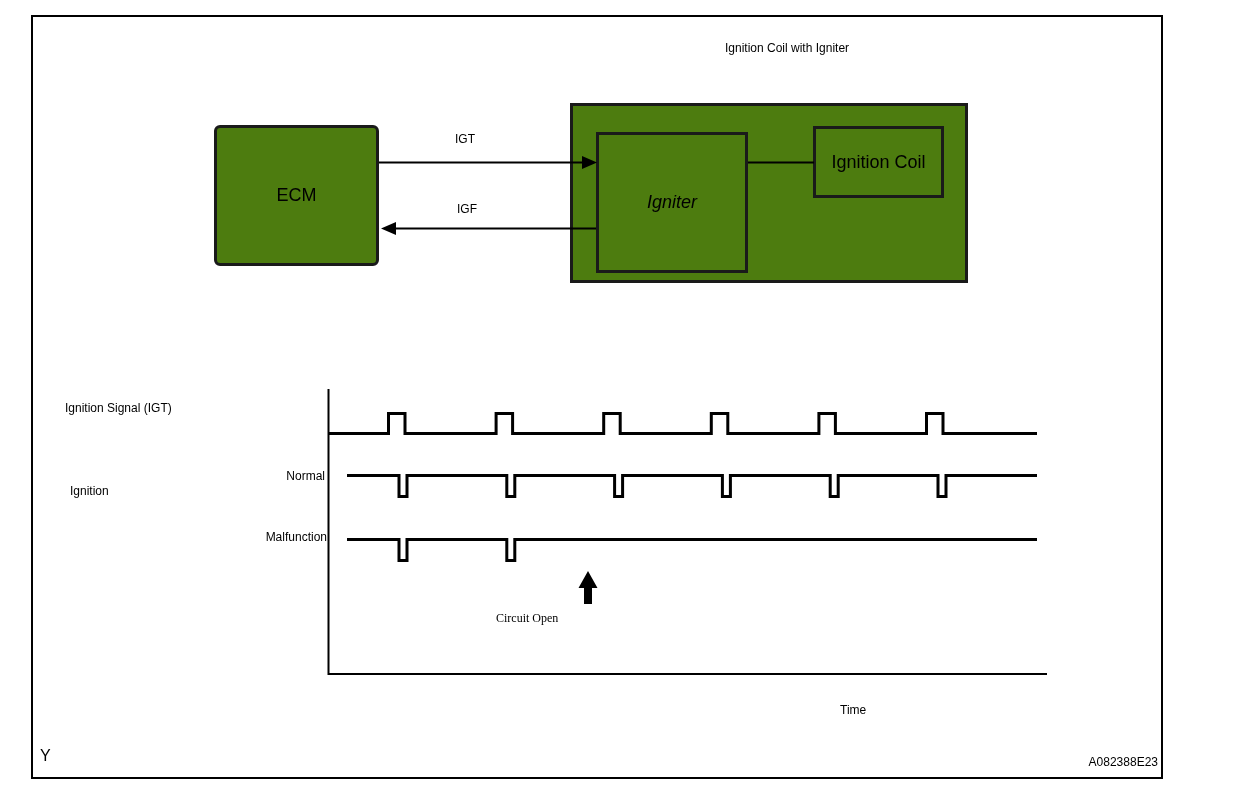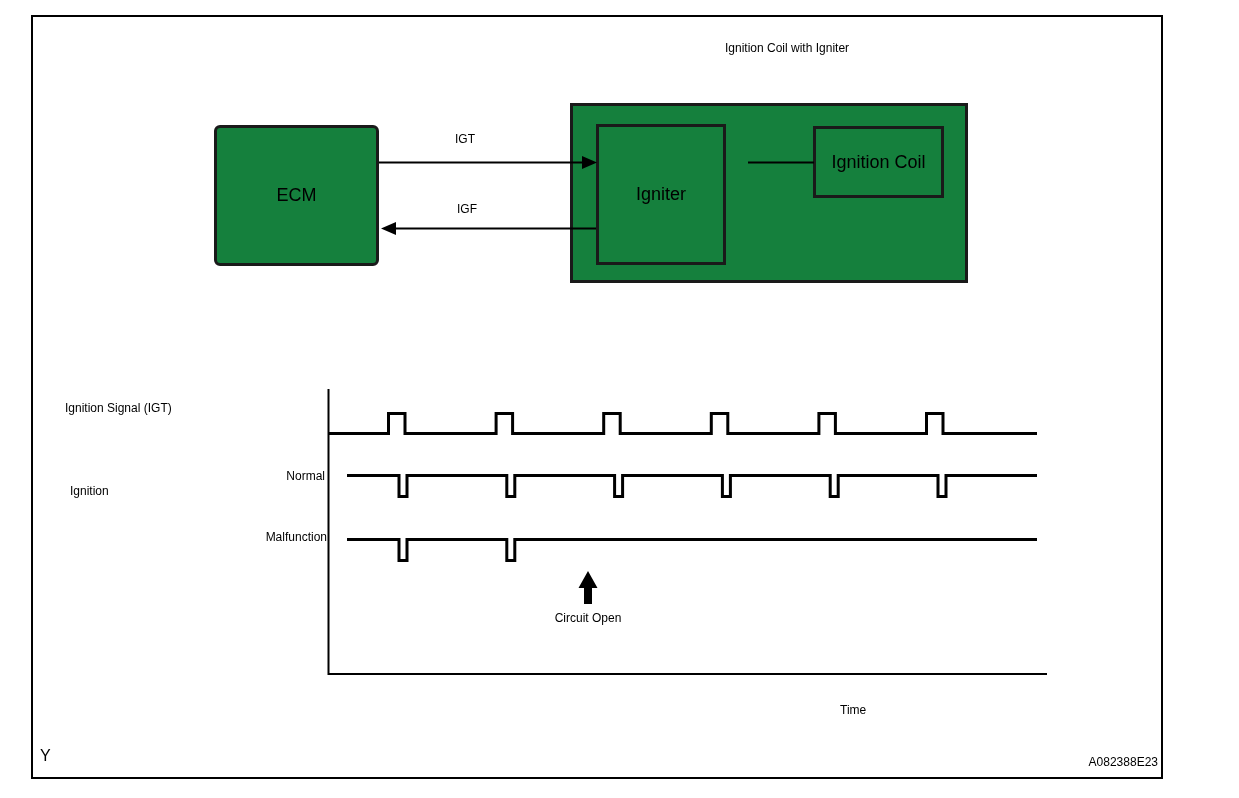--- a/index.html
+++ b/index.html
@@ -5,37 +5,37 @@
   html,body{margin:0;padding:0;}
   body{
     width:1239px;height:798px;position:relative;background:#ffffff;
     font-family:"Liberation Sans", sans-serif;color:#000;overflow:hidden;
   }
   .frame{
     position:absolute;left:31px;top:15px;width:1132px;height:764px;
     border:2px solid #000;box-sizing:border-box;background:#fff;
   }
   .box{
-    position:absolute;border:3px solid #1a1a1a;background:#15803d;
+    position:absolute;border:3px solid #1a1a1a;background:#4d7c0f;
     display:flex;align-items:center;justify-content:center;
     box-sizing:border-box;font-size:18px;z-index:2;
   }
   .box-ecm{left:214px;top:125px;width:165px;height:141px;border-radius:6px;}
   .box-outer{left:570px;top:103px;width:398px;height:180px;}
-  .box-igniter{left:596px;top:124px;width:130px;height:141px;}
+  .box-igniter{left:596px;top:132px;width:152px;height:141px;font-style:italic;}
   .box-coil{left:813px;top:126px;width:131px;height:72px;}
   .label{position:absolute;font-size:12px;line-height:20px;white-space:nowrap;z-index:4;}
   .lbl-title{left:725px;top:38px;}
   .lbl-igt{left:442px;top:129px;width:46px;text-align:center;}
   .lbl-igf{left:444px;top:199px;width:46px;text-align:center;}
   .lbl-ign-signal{left:65px;top:398px;}
   .lbl-normal{left:200px;top:466px;width:125px;text-align:right;}
   .lbl-igf-block{left:70px;top:478px;line-height:26px;white-space:normal;width:200px;}
   .lbl-malfunction{left:200px;top:527px;width:127px;text-align:right;}
-  .lbl-circuit-open{left:496px;top:608px;width:184px;text-align:center;}
+  .lbl-circuit-open{left:496px;top:608px;width:184px;text-align:left;font-family:Liberation Serif, serif;}
   .lbl-time{left:840px;top:700px;text-align:center;}
   .lbl-y{left:40px;top:746px;font-size:16px;}
   .lbl-code{left:1018px;top:752px;width:140px;text-align:right;font-size:12px;}
   svg.lines{position:absolute;left:0;top:0;z-index:3;pointer-events:none;}
 </style>
 </head>
 <body>
 
 <div class="frame"></div>
 

